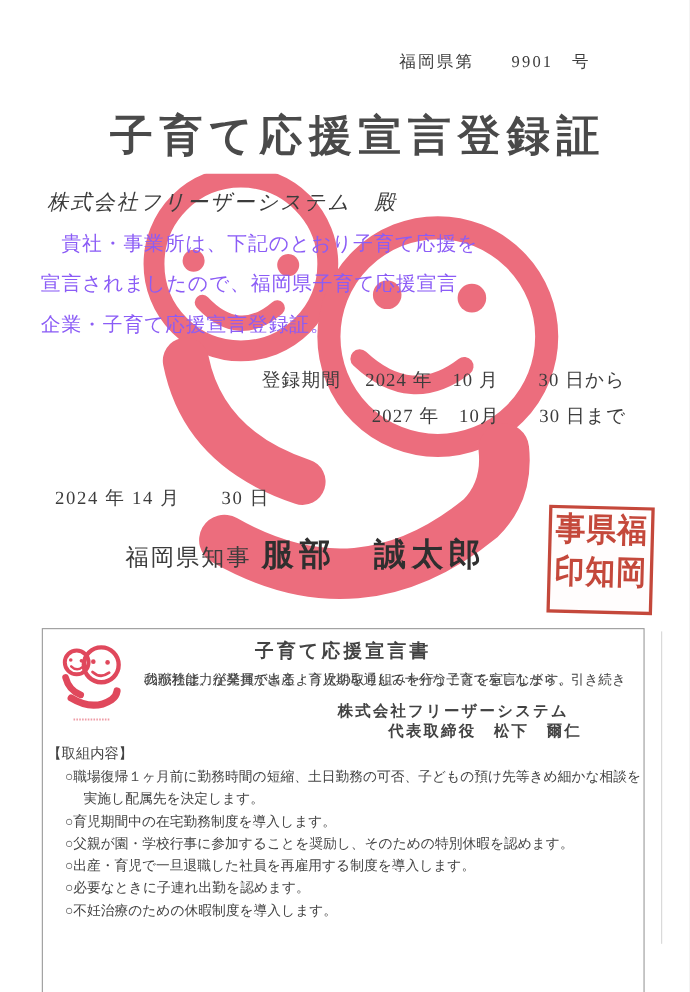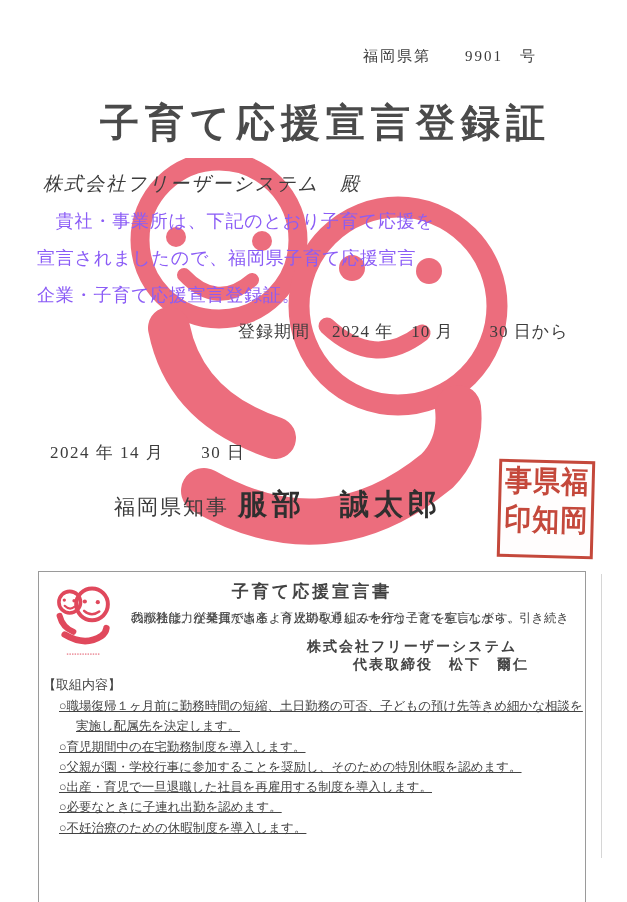--- a/index.html
+++ b/index.html
@@ -14,21 +14,21 @@
   }
   .layer{position:absolute;z-index:1;}
   .watermark{position:absolute;left:112px;top:158px;width:420px;height:440px;z-index:0;}
 
   .number-line{left:363px;top:47px;font-size:15px;letter-spacing:2px;white-space:nowrap;}
   .cert-title{left:0;right:0;top:96px;text-align:center;font-size:39px;font-weight:bold;
               letter-spacing:6px;color:#4a4a4a;margin:0;white-space:nowrap;padding-left:24px;}
   .recipient{left:43px;top:171px;font-size:19px;letter-spacing:2px;white-space:nowrap;font-style:italic;}
   .body-par{left:37px;top:203px;font-size:18px;line-height:37px;letter-spacing:0.8px;
             color:#8b5cf6;white-space:nowrap;}
-  .period-1{left:238px;top:320px;font-size:17px;letter-spacing:1px;white-space:nowrap;}
+  .period-1{left:238px;top:334px;font-size:17px;letter-spacing:1px;white-space:nowrap;}
   .period-1 .gap{display:inline-block;width:22px;}
   .period-2{left:338px;top:367px;font-size:17px;letter-spacing:1px;white-space:nowrap;}
   .issue-date{left:50px;top:441px;font-size:17px;letter-spacing:1.5px;white-space:nowrap;}
 
   .governor{left:114px;top:485px;display:flex;align-items:baseline;gap:9px;white-space:nowrap;}
   .governor .gtitle{font-size:21px;letter-spacing:2px;}
   .governor .gname{font-size:29px;font-weight:bold;letter-spacing:5px;color:#2f2f2f;}
 
   .seal{left:498px;top:460px;width:96px;height:98px;border:3.5px solid #c0392b;
         box-sizing:border-box;display:flex;flex-direction:row-reverse;justify-content:center;
@@ -44,21 +44,21 @@
   .box-logo{left:12px;top:10px;width:72px;height:80px;}
   .box-title{left:0;right:0;top:8px;text-align:center;font-size:17px;font-weight:bold;
              letter-spacing:3px;margin:0;white-space:nowrap;}
   .box-par{left:92px;top:37px;width:482px;font-size:12.4px;line-height:1.55;white-space:nowrap;}
   .box-par .ind{display:inline-block;width:1em;}
   .box-company{left:268px;top:66px;font-size:14px;font-weight:bold;letter-spacing:2px;white-space:nowrap;}
   .box-rep{left:314px;top:84px;font-size:14px;font-weight:bold;letter-spacing:2px;white-space:nowrap;}
   .box-label{left:4px;top:104px;font-size:13px;white-space:nowrap;}
   .box-list{left:20px;top:124px;width:527px;margin:0;padding:0;list-style:none;
             font-size:12.5px;line-height:1.62;position:absolute;}
-  .box-list li{position:relative;padding-left:17px;text-indent:-17px;text-decoration:underline;}
+  .box-list li{position:relative;padding-left:17px;text-indent:-17px;}
 
   .scan-line{left:601px;top:574px;width:1px;height:284px;background:#d6d6d6;}
 </style>
 </head>
 <body>
 
 <div class="page">
 
   <svg class="watermark" viewBox="0 0 420 440" fill="none" xmlns="http://www.w3.org/2000/svg">
     <g stroke="#ec6d7d" fill="none">
@@ -85,20 +85,21 @@
 
   <div class="layer body-par">
     <div>　貴社・事業所は、下記のとおり子育て応援を</div>
     <div>宣言されましたので、福岡県子育て応援宣言</div>
     <div>企業・子育て応援宣言登録証。</div>
   </div>
 
   <div class="layer period-1">
     <span>登録期間</span><span class="gap"></span><span>2024 年　10 月　　30 日から</span>
   </div>
+  <div class="layer period-2">2027 年　10月　　30 日まで</div>
 
   <div class="layer issue-date">2024 年 14 月　　30 日</div>
 
   <div class="layer governor">
     <span class="gtitle">福岡県知事</span>
     <span class="gname">服部　誠太郎</span>
   </div>
 
   <div class="layer seal">
     <div class="col">福岡</div>

